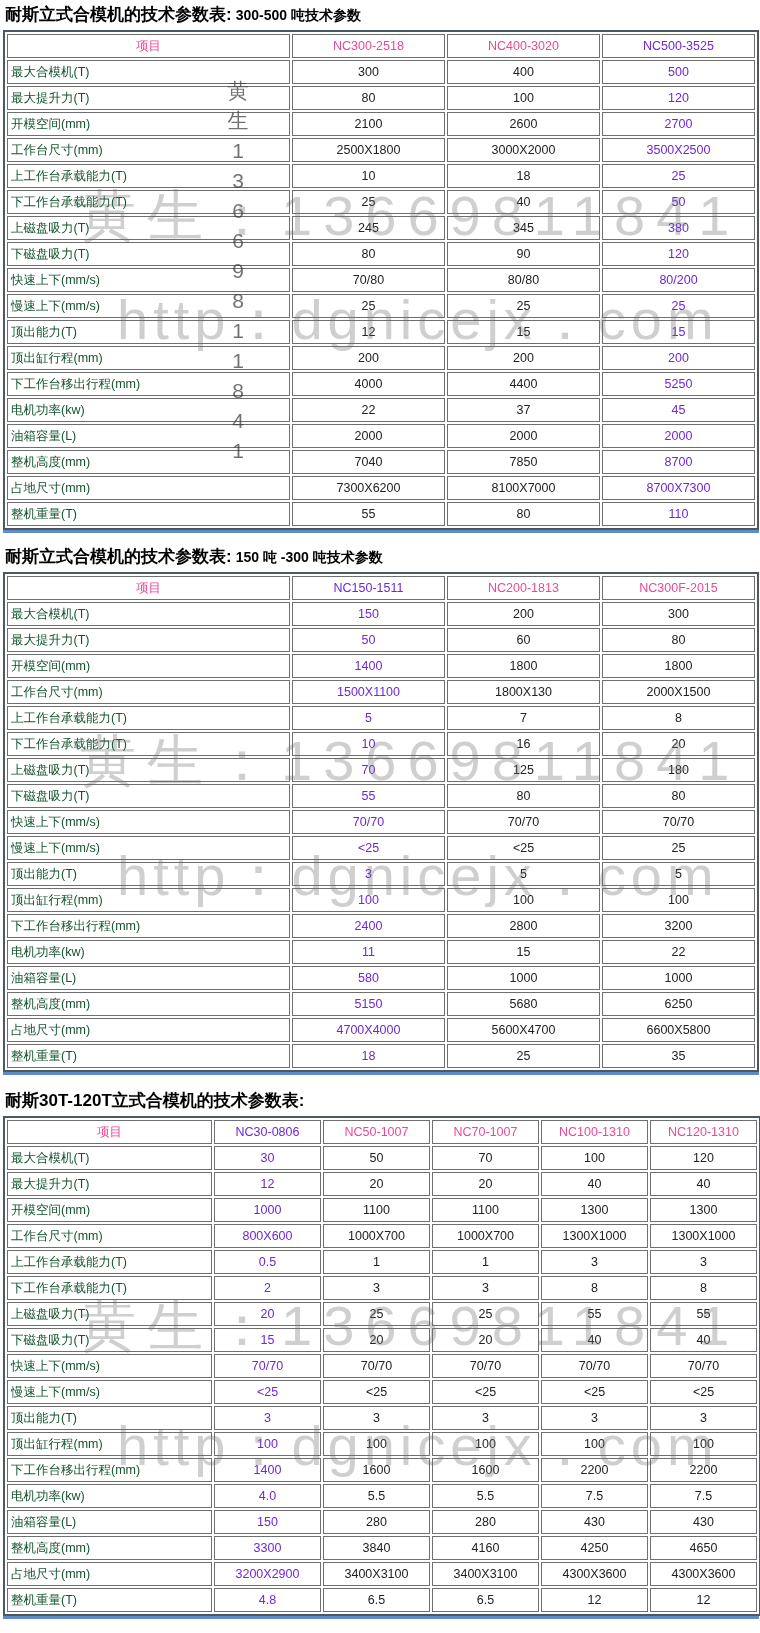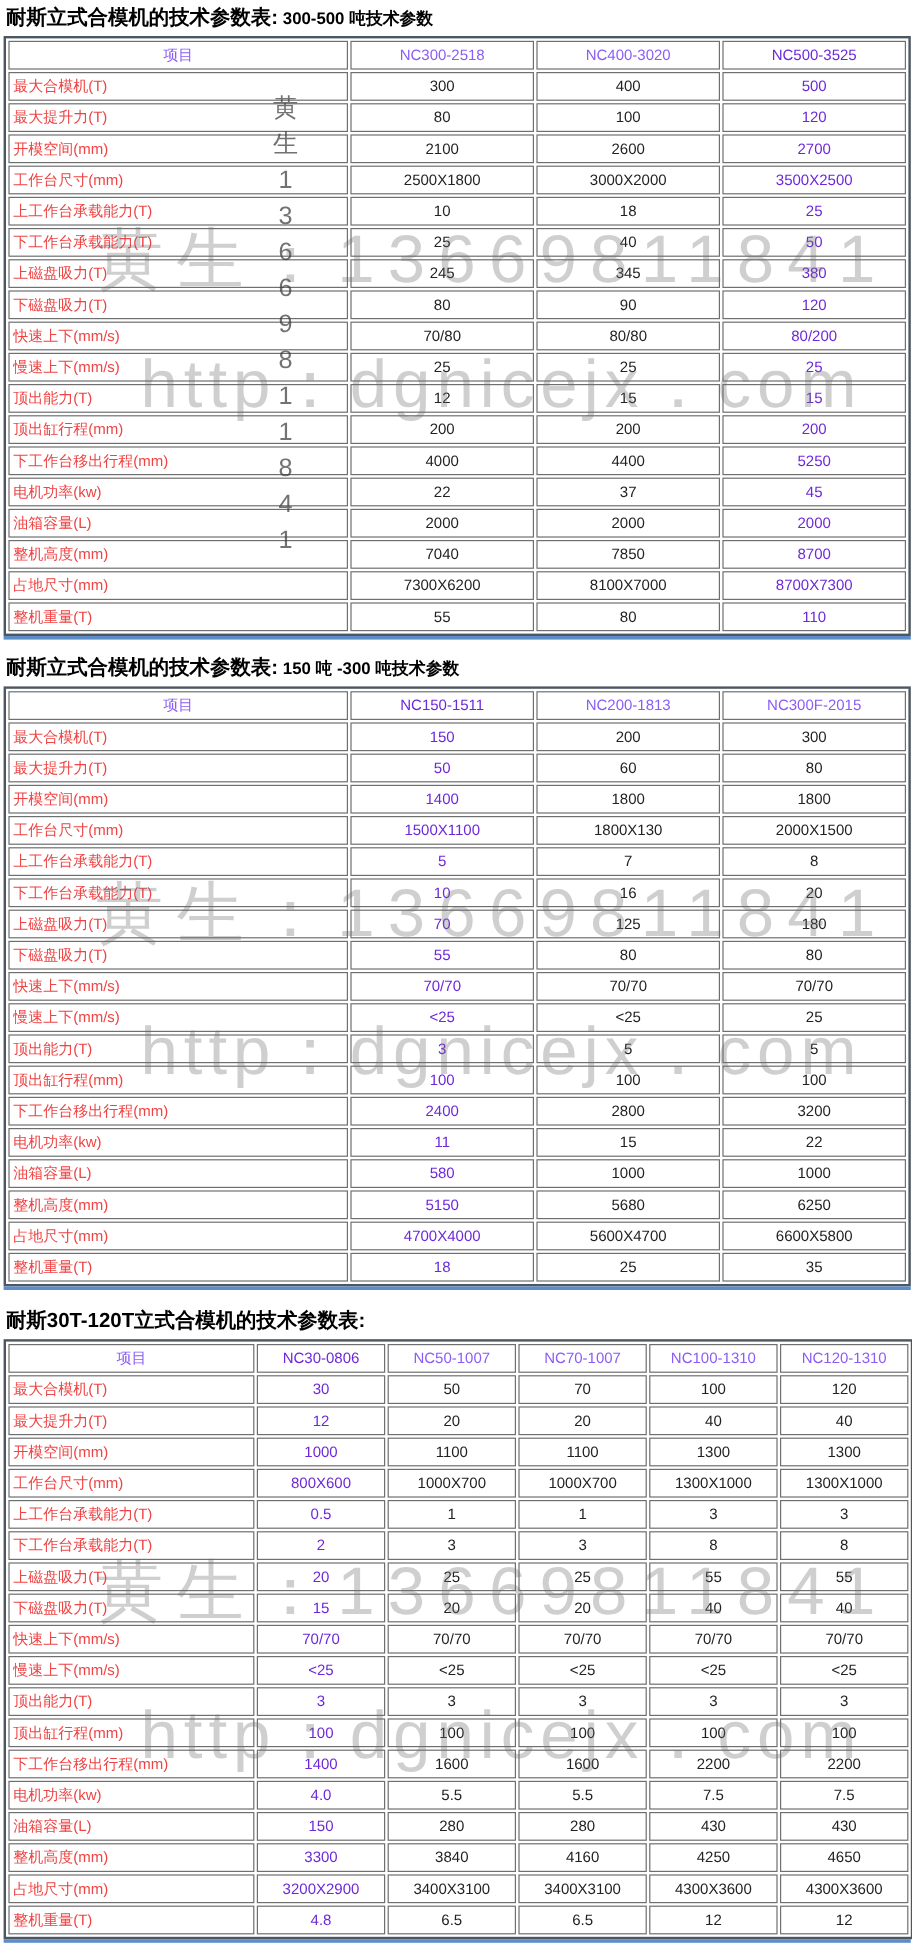--- a/index.html
+++ b/index.html
@@ -22,22 +22,22 @@
     table-layout:fixed;border-collapse:separate;border-spacing:2px;
     width:752px;background:#fff;
     border:2px solid #4d5761;
   }
   table.spec td,table.spec th{
     box-sizing:border-box;border:1px solid #6f6f6f;
     height:24px;padding:0 2px;overflow:hidden;white-space:nowrap;
     font-size:12.5px;font-weight:normal;color:#222;text-align:center;
     background:#fff;
   }
-  table.spec th{color:#8b5cf6;}
-  table.spec td.lbl{text-align:left;padding-left:3px;color:#ef4444;}
+  table.spec th{color:#ec4899;}
+  table.spec td.lbl{text-align:left;padding-left:3px;color:#14532d;}
   table.spec .hl{color:#6d28d9;}
   .tbl-underline{width:756px;height:3px;margin:0 0 0 0;background:#5c8dc8;}
   col.c-item4{width:283px;} col.c-val4{width:153px;}
   col.c-item6{width:205px;} col.c-val6{width:107px;}
   
   .wm{position:absolute;pointer-events:none;white-space:nowrap;z-index:5;line-height:1;}
   .wm-large{font-size:56px;color:rgba(110,110,110,0.33);}
   .wm-phone{letter-spacing:11px;left:80px;}
   .wm-url{letter-spacing:5px;left:117px;}
   .wm-vert{

